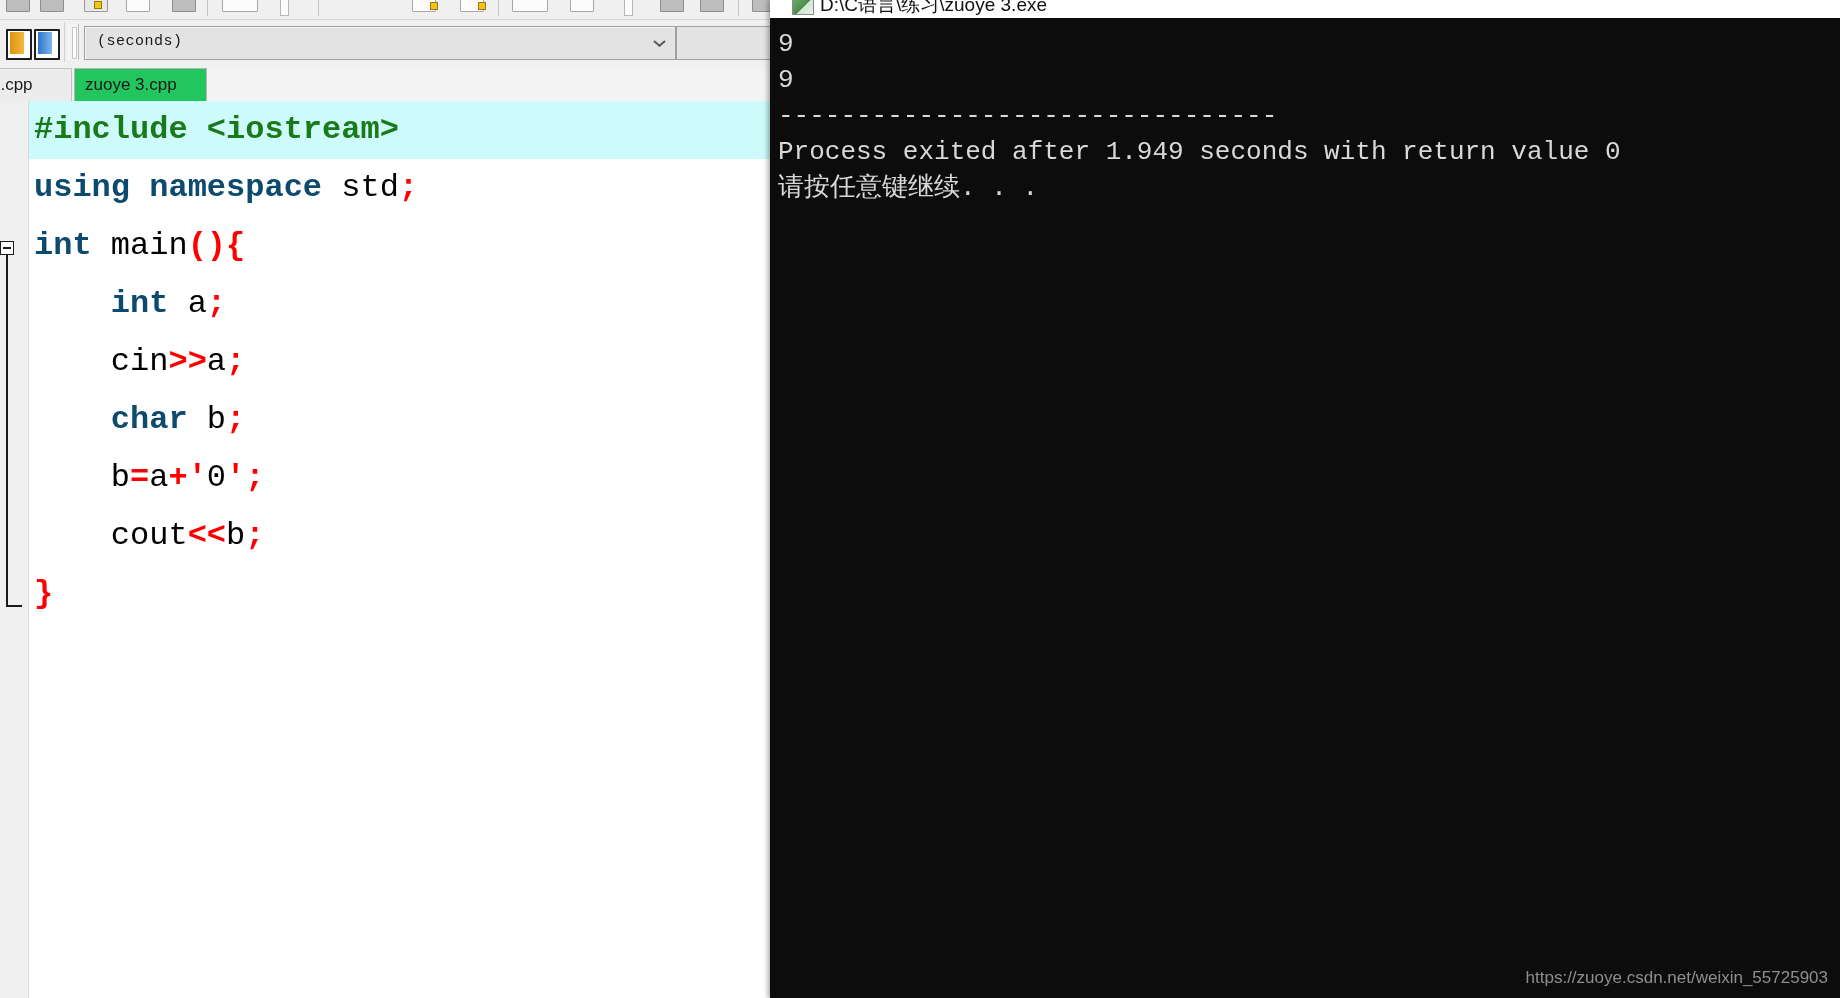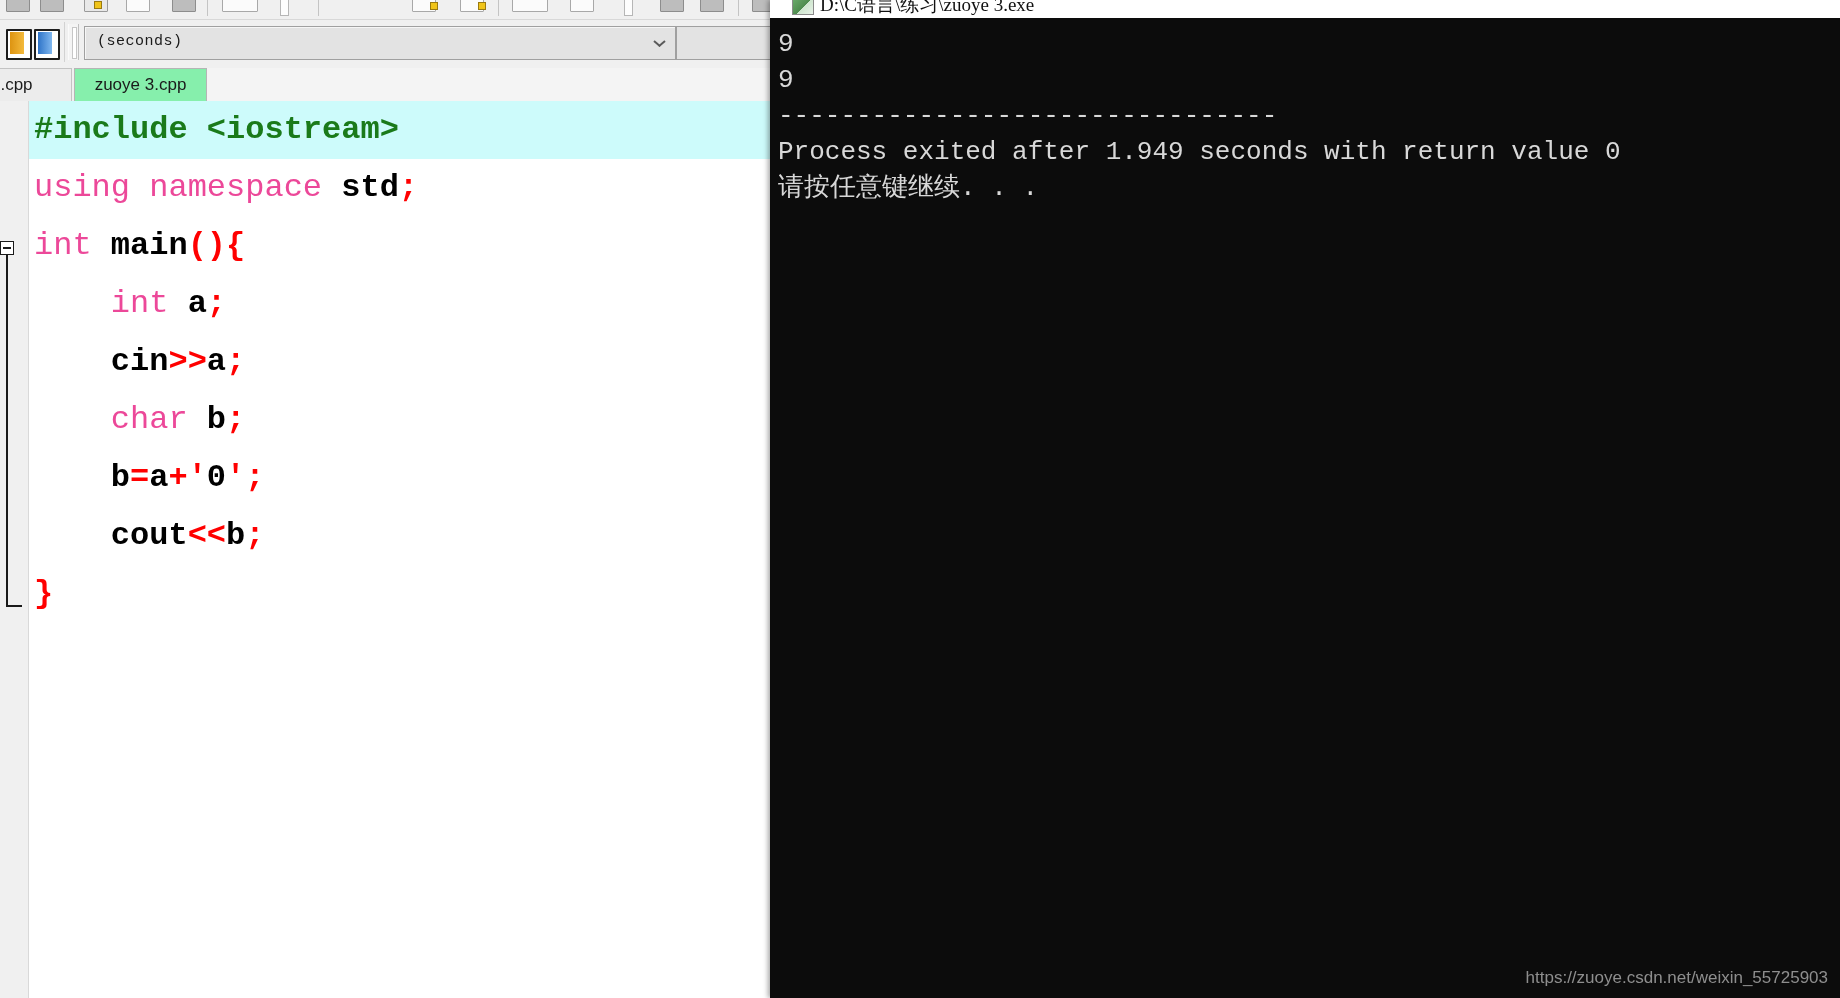--- a/index.html
+++ b/index.html
@@ -156,24 +156,23 @@
     background: #ececec;
     border: 1px solid #c3c3c3;
     border-bottom: none;
     font-size: 17px;
     color: #1a1a1a;
     padding: 6px 10px 0 10px;
     box-sizing: border-box;
     white-space: nowrap;
   }
   .tab.active {
-    background: #86efac;
+    background: #22c55e;
     border-color: #b5b5b5;
     z-index: 3;
-    text-align: center;
   }
   #tab-0 { left: -38px; width: 110px; }
   #tab-1 { left: 74px; width: 133px; }
   #tabbar .filler {
     position: absolute; left: 207px; top: 3px;
     right: 0; height: 33px;
     background: #f4f4f4;
     border-bottom: 1px solid #c8c8c8;
   }
 
@@ -224,39 +223,38 @@
     font-size: 32px;
     line-height: 58px;
     white-space: pre;
   }
   .codeline {
     height: 58px;
     padding-left: 5px;
     box-sizing: border-box;
   }
   .codeline.hl { background: #cdfbfb; }
-  .kw   { color: #ec4899; font-weight: normal; }
+  .kw   { color: #0c4a6e; font-weight: bold; }
   .pre  { color: #1a7a1a; font-weight: bold; }
   .op   { color: #ff0000; font-weight: bold; }
-  .pl   { color: #000000; font-weight: bold; }
+  .pl   { color: #000000; }
 
   
   #console-win {
     position: absolute; left: 770px; top: 0;
     width: 1070px; height: 998px;
     background: #0c0c0c;
     box-shadow: -2px 0 5px rgba(0,0,0,0.35);
   }
   #console-title {
     position: absolute; left: 0; top: 0;
     width: 1070px; height: 18px;
     background: #ffffff;
     border-bottom: 1px solid #dedede;
     overflow: hidden;
-    font-family: Liberation Serif, serif;
   }
   #console-title .ticon {
     position: absolute; left: 22px; top: -4px;
     width: 20px; height: 17px;
     background: linear-gradient(135deg,#6fae6f 0%, #4e8c4e 55%, #cfe6cf 56%, #e8f2e8 100%);
     border: 1px solid #8a8a8a;
   }
   #console-title .ttext {
     position: absolute; left: 50px; top: -8px;
     font-size: 19px;

